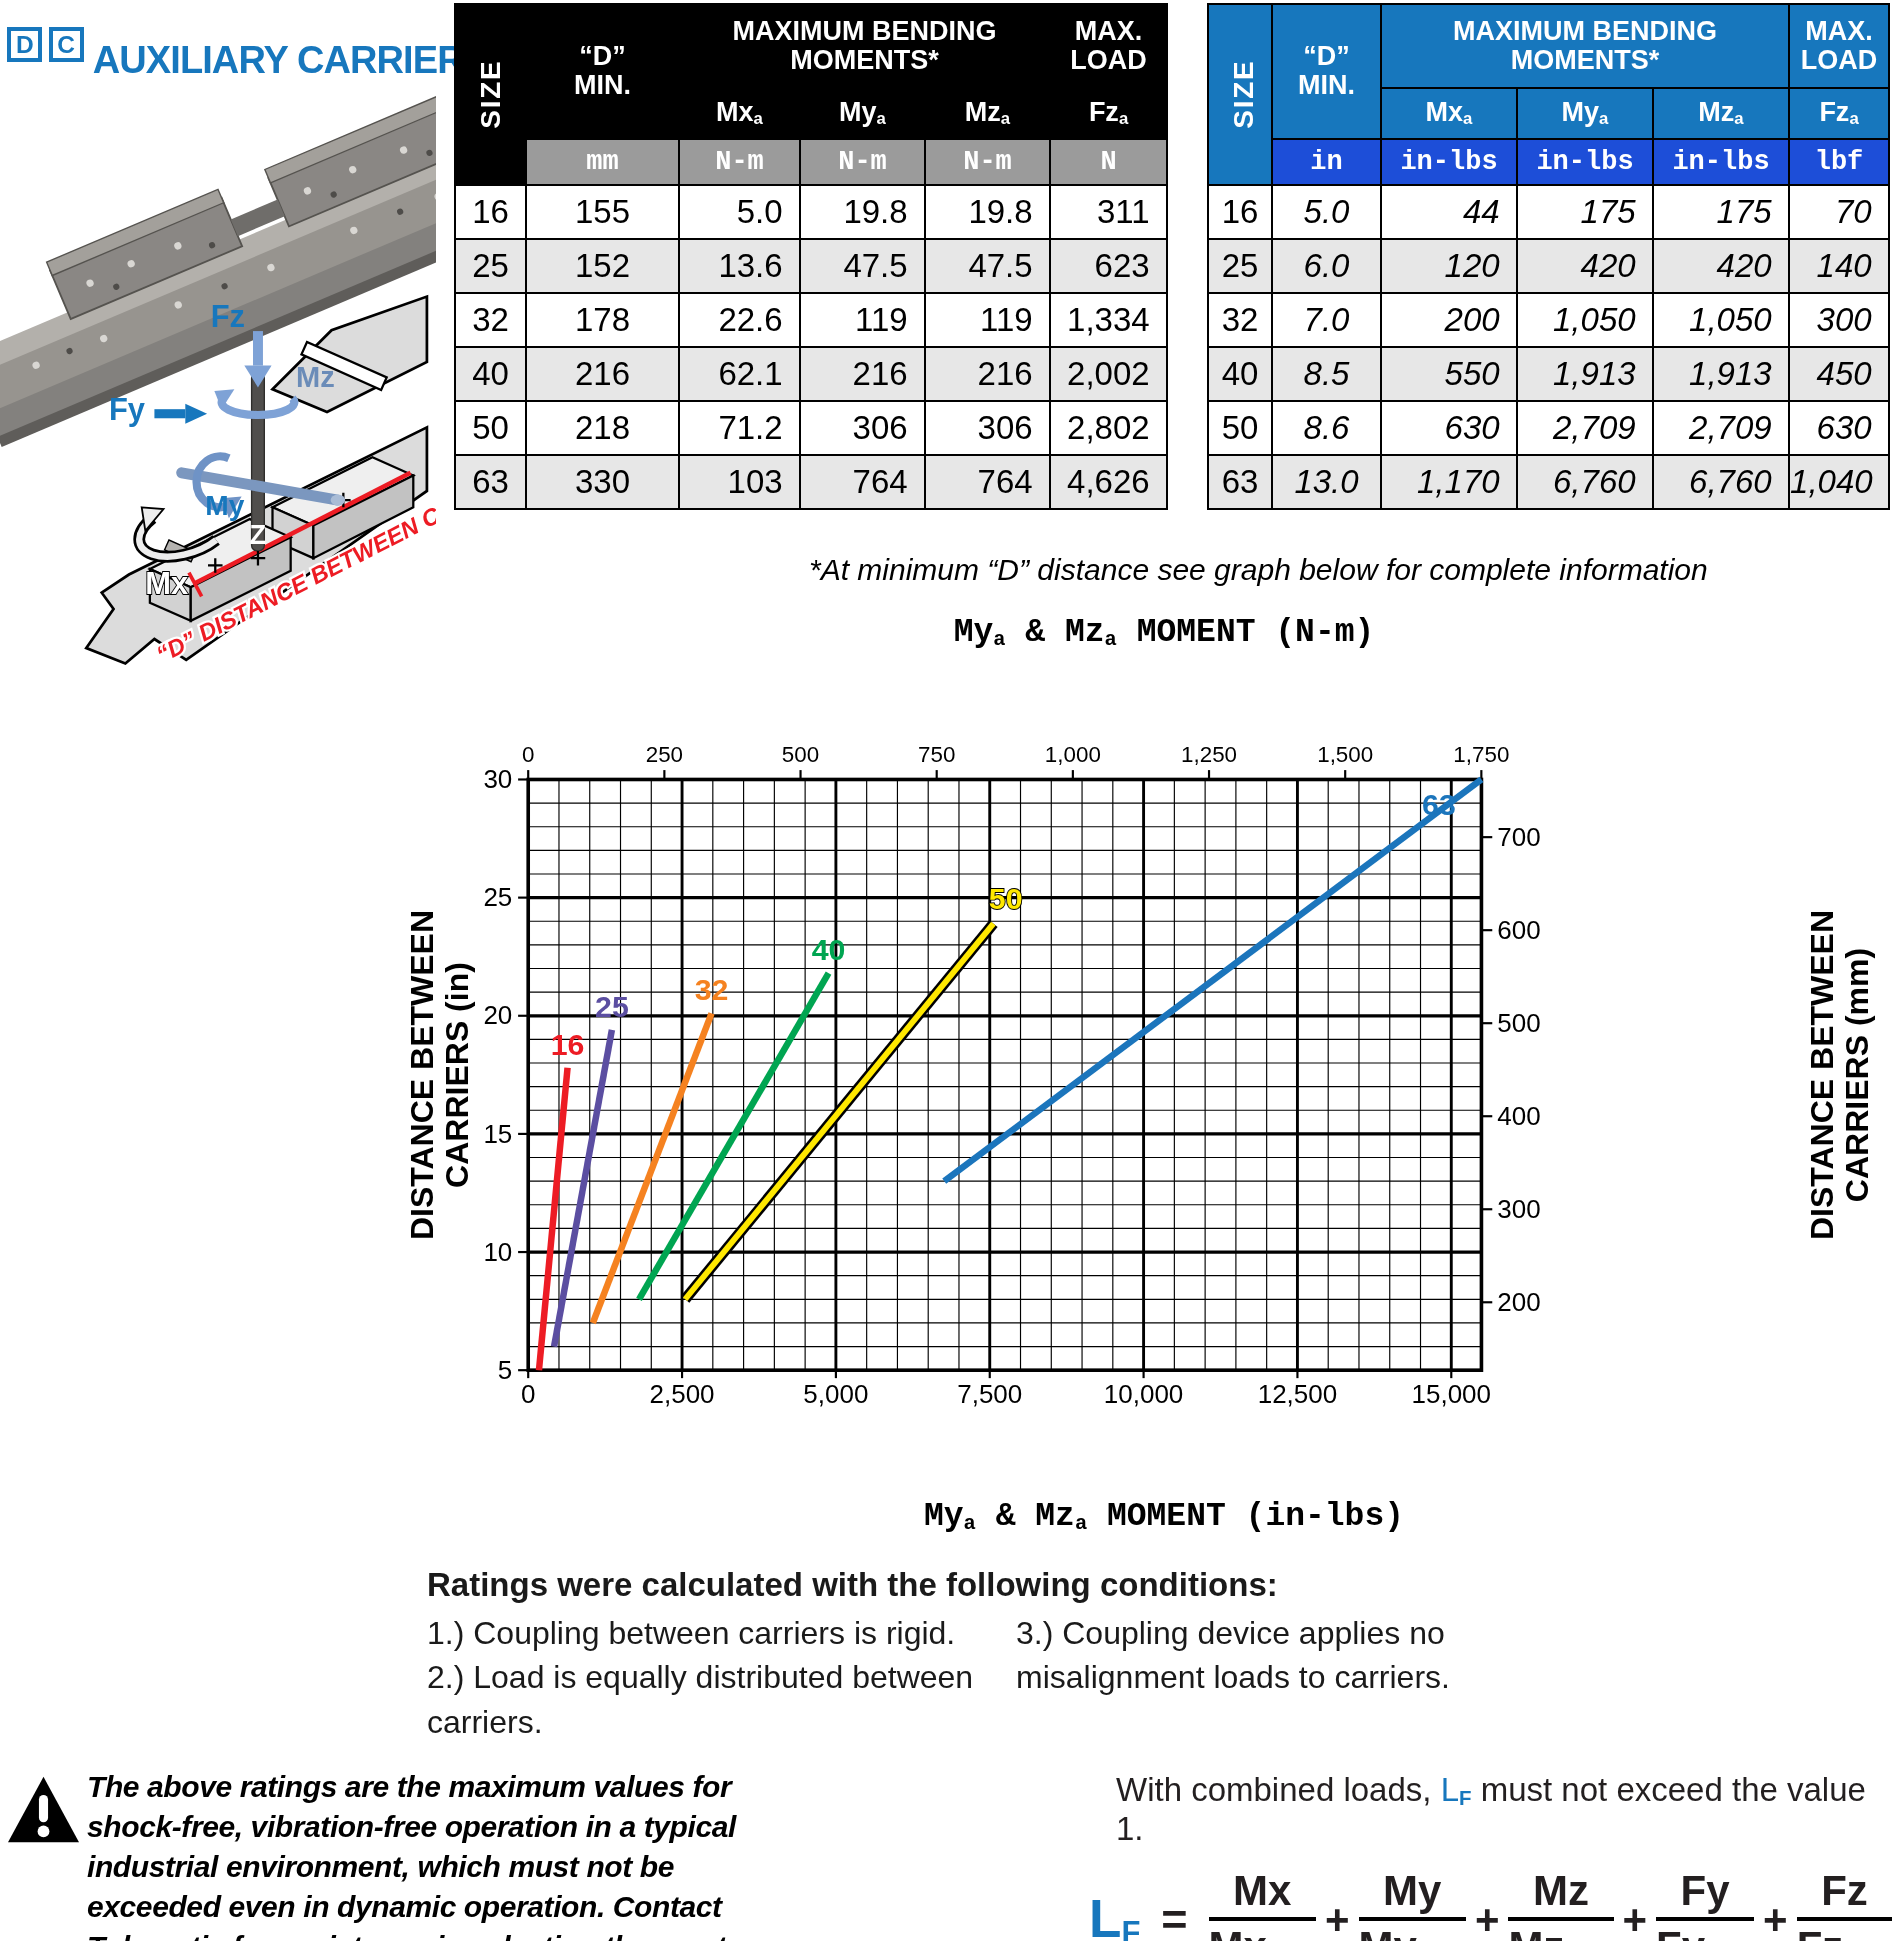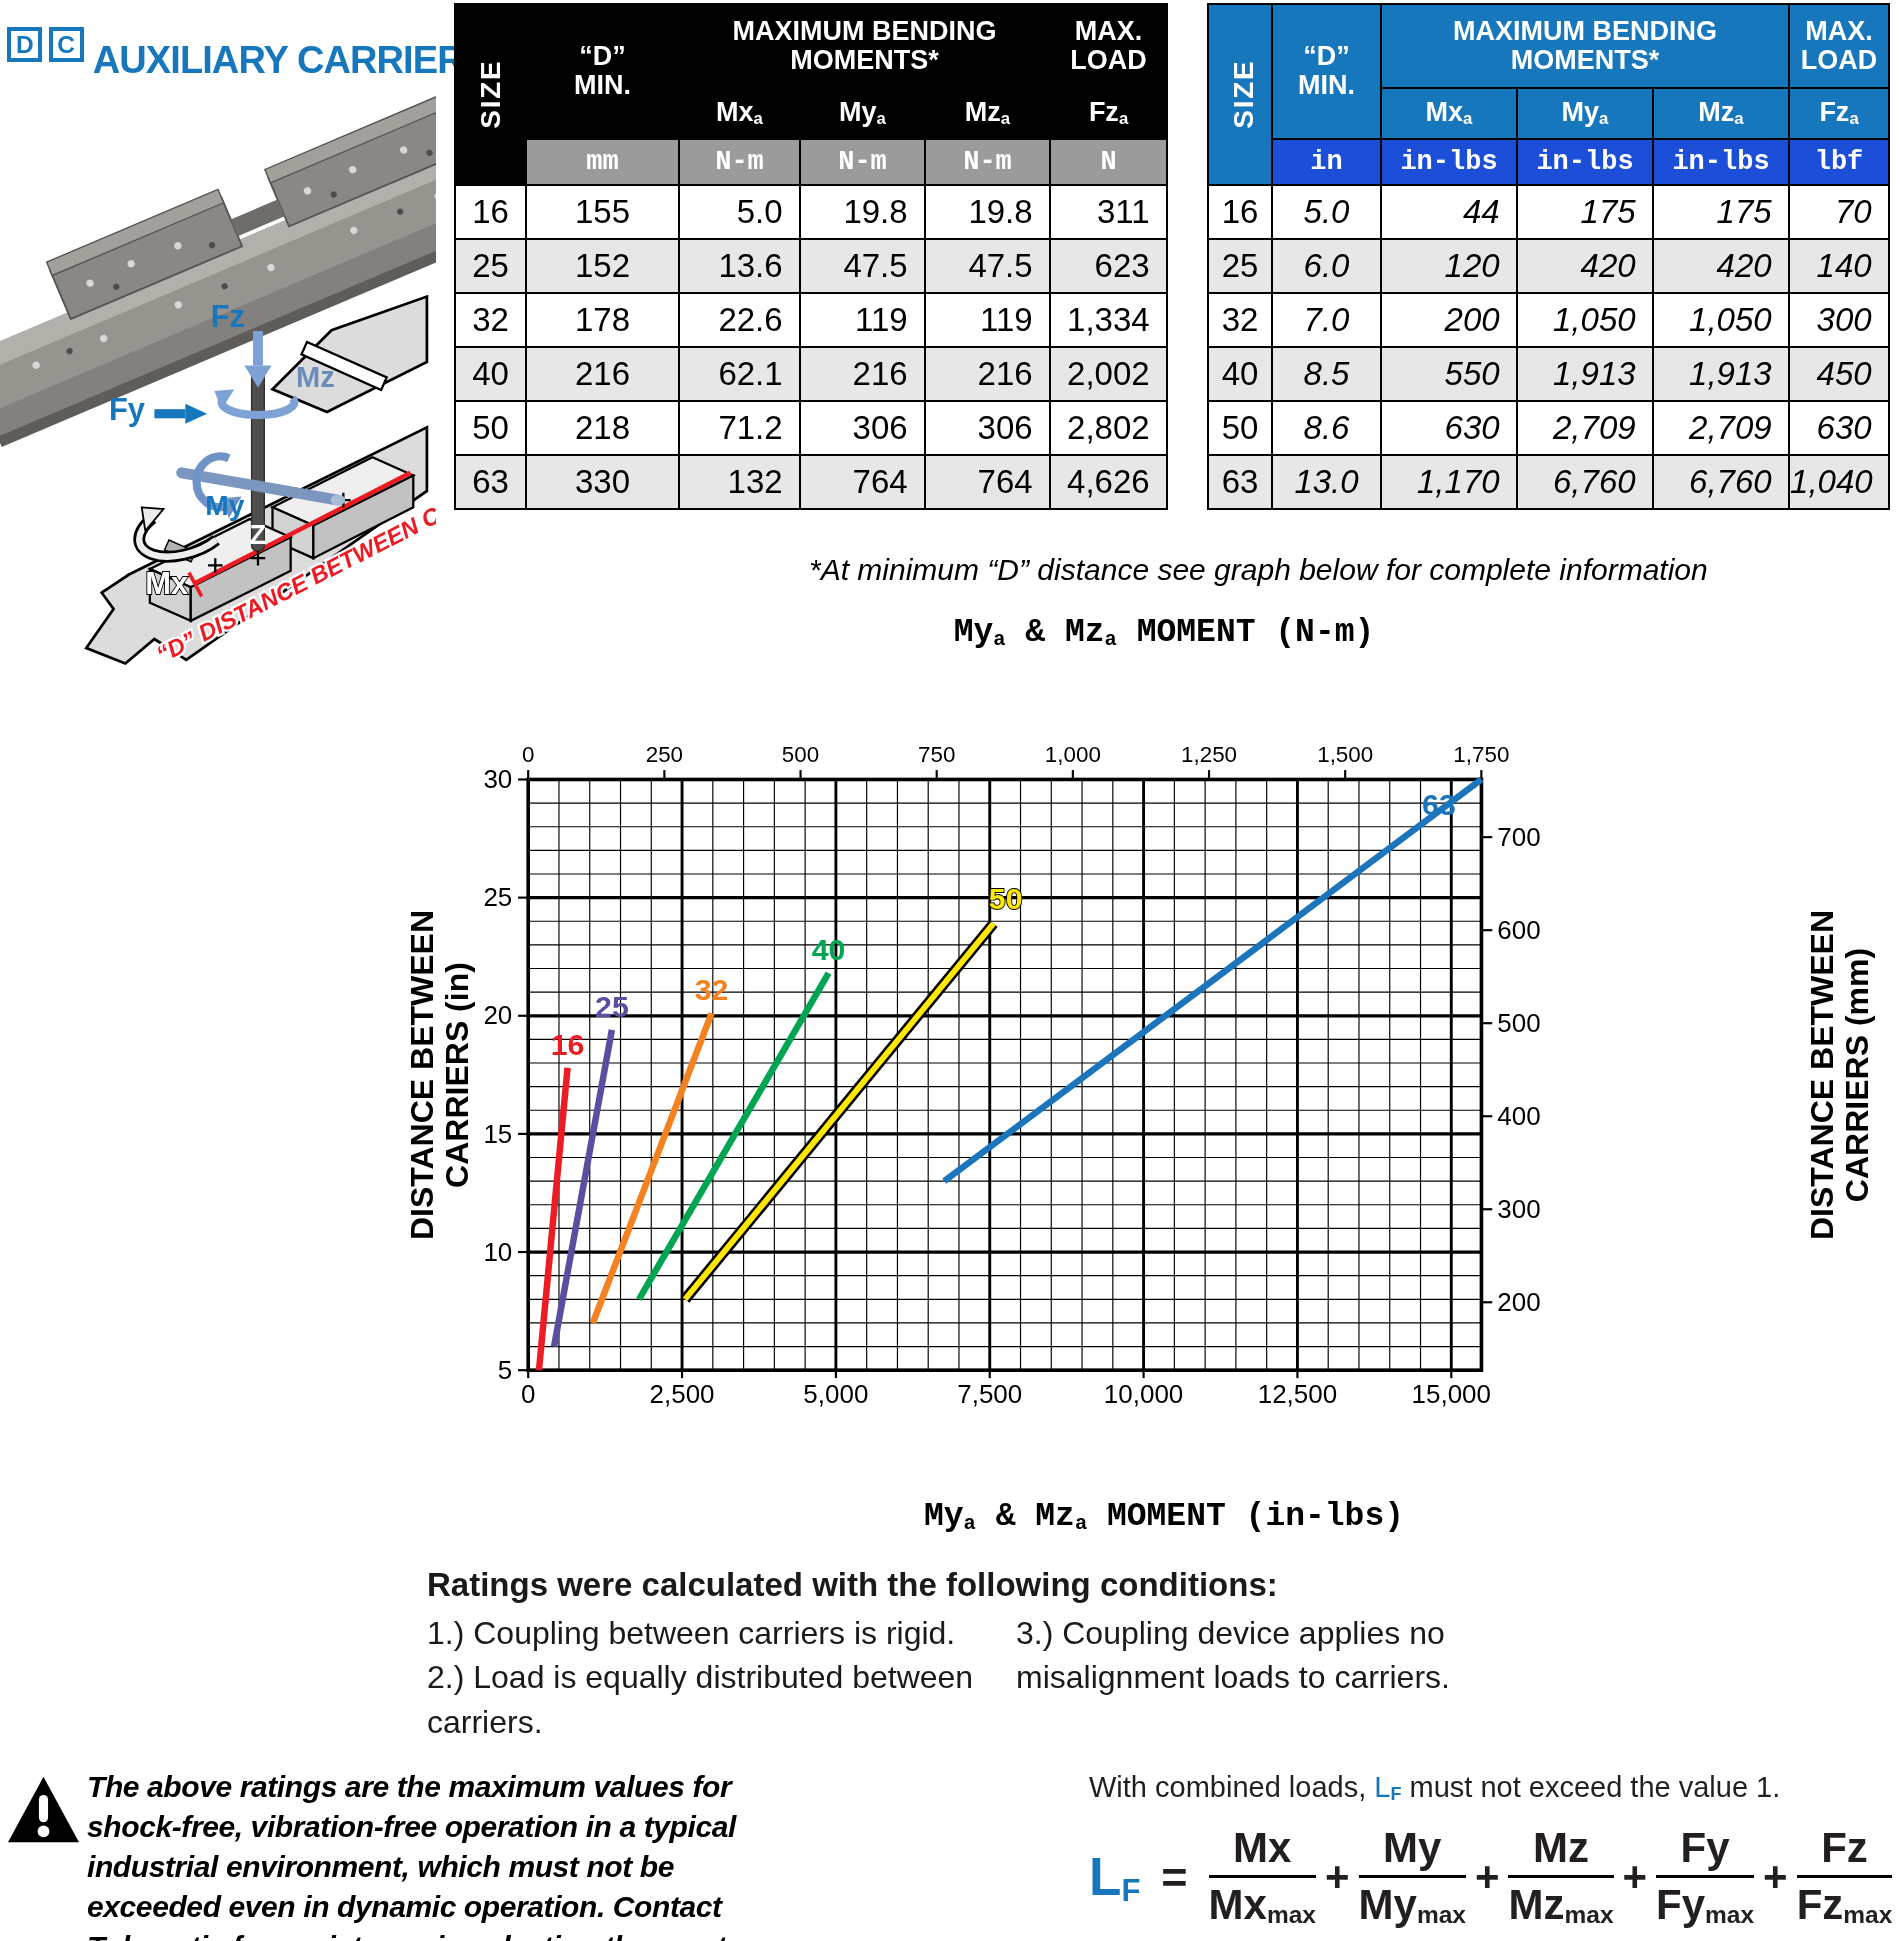--- a/index.html
+++ b/index.html
@@ -54,21 +54,21 @@
   .conds .c-title{font-size:33px;font-weight:bold;margin-bottom:7.3px;}
   .conds .row{display:flex;font-size:32px;line-height:1.38;}
   .conds .col1{width:589px;}
   .conds .col2{width:473px;}
   
   .warn-tri{position:absolute;left:5.5px;top:1775px;}
   .warn-text{position:absolute;left:87px;top:1767px;width:698px;font-size:30px;font-weight:bold;
              font-style:italic;line-height:1.33;letter-spacing:-0.4px;}
   
   .combined{position:absolute;left:1089px;top:1771px;width:812px;color:#231f20;}
-  .combined .sent{font-size:29px;}
+  .combined .sent{font-size:33px;margin-left:27px;}
   .combined .lf-inline{color:#1777bd;}
   .formula{display:flex;align-items:center;margin-top:22px;gap:21px;}
   .formula .lf{font-size:53px;font-weight:bold;color:#1777bd;line-height:1;}
   .formula .lf .sub{font-size:31px;}
   .formula .eq{font-size:45px;font-weight:bold;line-height:1;}
   .frac{display:flex;flex-direction:column;align-items:center;line-height:1;}
   .frac .num{font-size:42px;font-weight:bold;padding:0 9px 5.5px;}
   .frac .bar{height:3.6px;background:#000;align-self:stretch;}
   .frac .den{font-size:42px;font-weight:bold;padding-top:5.5px;white-space:nowrap;}
   .frac .den .sub{font-size:24.5px;}
@@ -257,21 +257,21 @@
             <td class="c-size">50</td>
             <td class="c-d">218</td>
             <td class="c-num">71.2</td>
             <td class="c-num">306</td>
             <td class="c-num">306</td>
             <td class="c-num">2,802</td>
           </tr>
           <tr class="alt">
             <td class="c-size">63</td>
             <td class="c-d">330</td>
-            <td class="c-num">132</td>
+            <td class="c-num">103</td>
             <td class="c-num">764</td>
             <td class="c-num">764</td>
             <td class="c-num">4,626</td>
           </tr>
         </tbody>
       </table>
     </div>
   <div id="imperial-table-slot">
       <table class="spec imperial">
         <colgroup>

